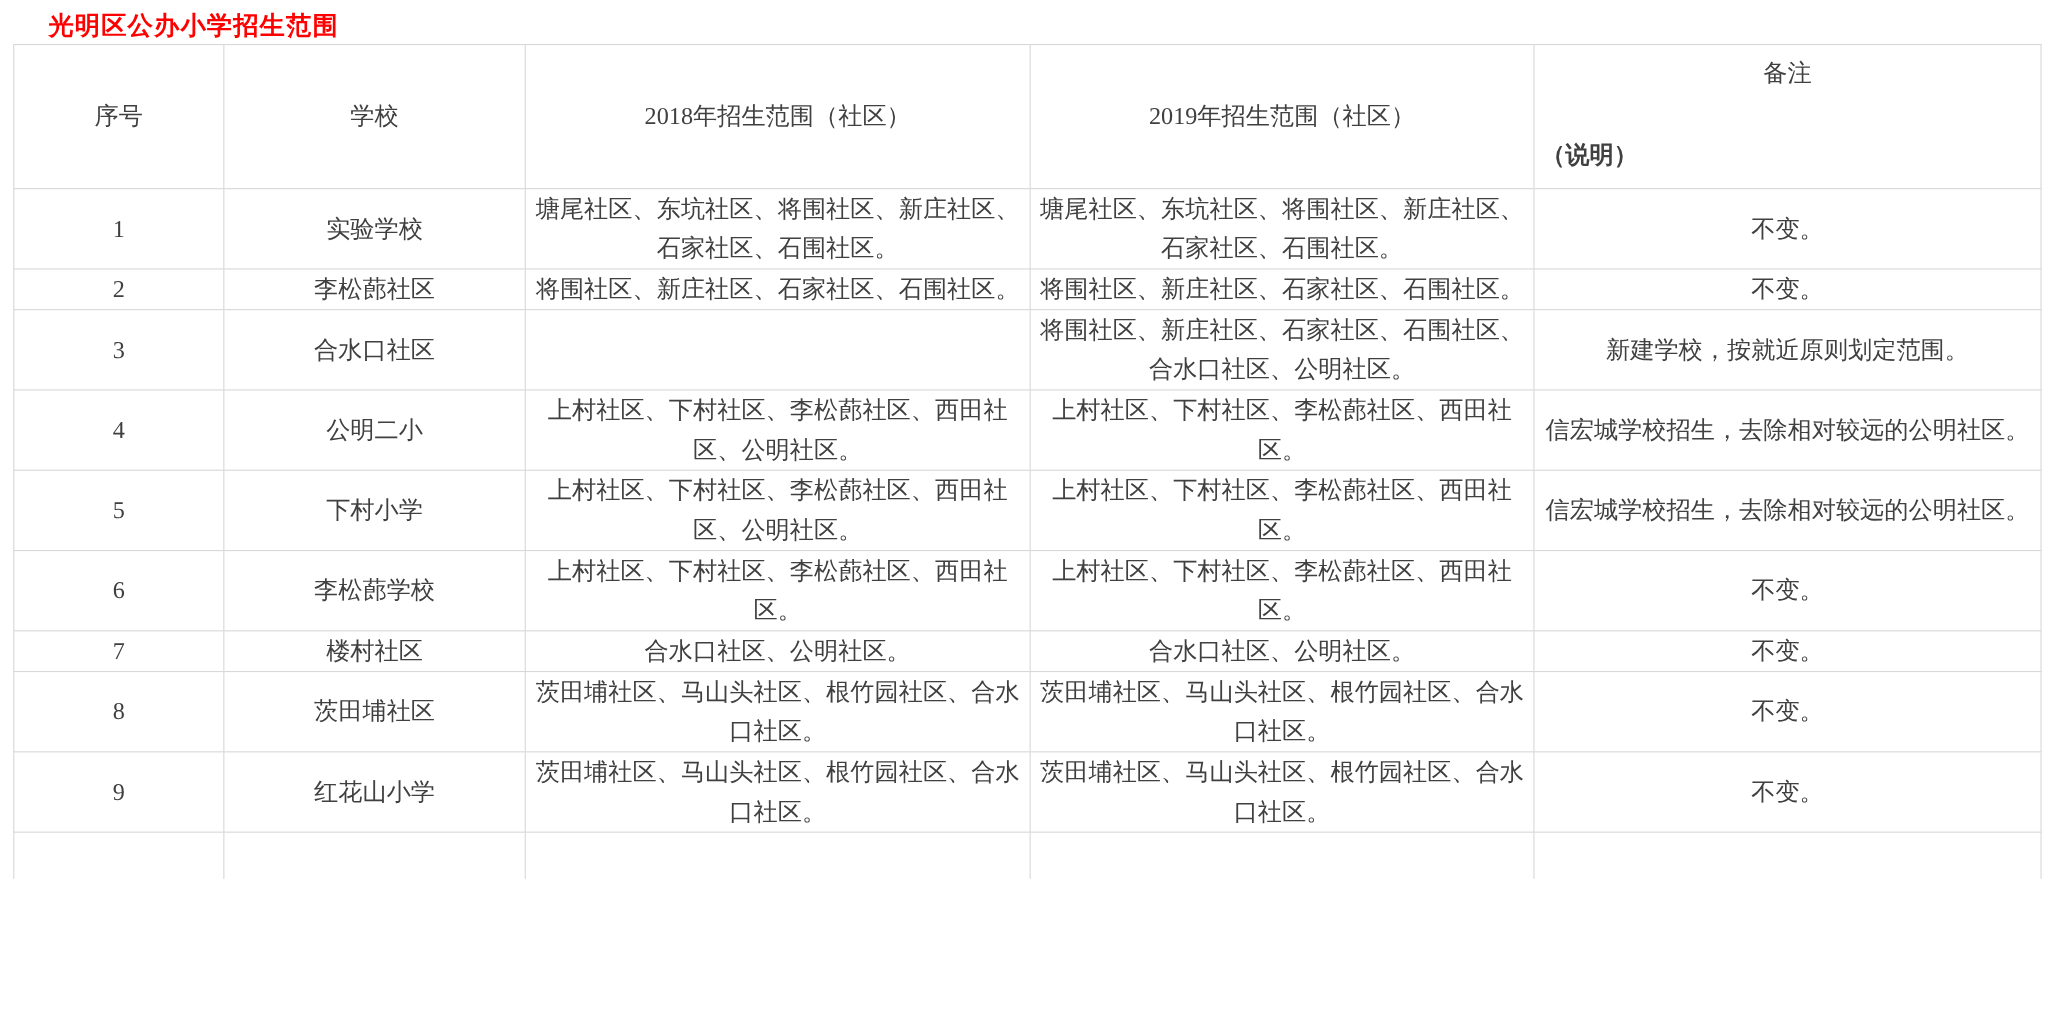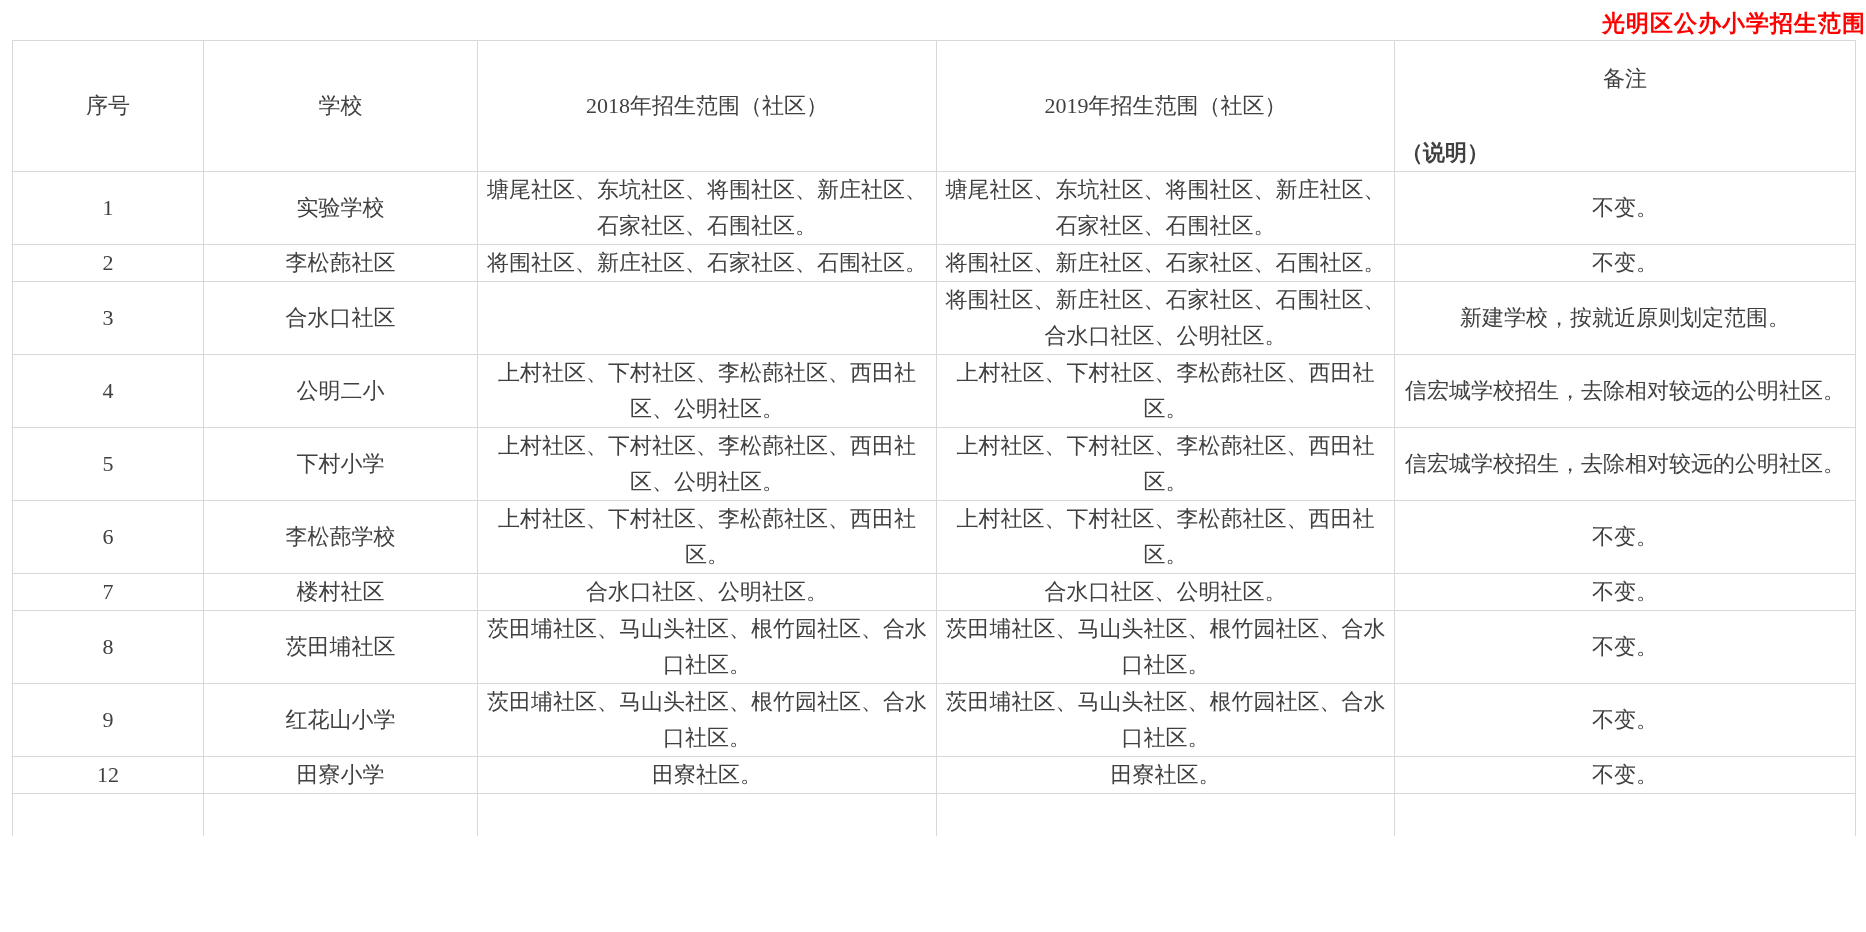--- a/index.html
+++ b/index.html
@@ -7,26 +7,27 @@
     padding: 0;
     width: 1866px;
     height: 932px;
     overflow: hidden;
     background: #ffffff;
     font-family: "Liberation Serif", "DejaVu Serif", serif;
   }
   .page-title {
     height: 26px;
     padding-top: 8px;
-    text-align: right;
+    text-align: left;
     color: #ff0000;
     font-size: 23px;
     font-weight: bold;
     font-family: Liberation Sans, sans-serif;
     letter-spacing: 1px;
+    padding-left: 44px;
   }
   table.range-table {
     border-collapse: collapse;
     table-layout: fixed;
     margin-left: 12px;
     margin-top: 6px;
     width: 1843px;
   }
   col.c-no     { width: 191px; }
   col.c-school { width: 274px; }
@@ -40,21 +41,21 @@
     font-weight: normal;
     color: #404040;
     text-align: center;
     vertical-align: middle;
     padding: 0 6px;
     overflow: hidden;
   }
   .range-table thead th { height: 130px; }
   .range-table tbody td { height: 36px; }
   th.remark-th { vertical-align: top; }
-  .remark-top { text-align: center; margin-top: 20px; }
+  .remark-top { text-align: center; margin-top: 8px; }
   .remark-bottom { text-align: left; margin-top: 38px; font-weight: bold; }
   tr.cut-row td { height: 42px; border-bottom: none; }
 </style>
 </head>
 <body>
 
 <div class="page-title">光明区公办小学招生范围</div>
 
 <table class="range-table">
   <colgroup>
@@ -144,27 +145,20 @@
   <tr>
     <td>9</td>
     <td>红花山小学</td>
     <td>茨田埔社区、马山头社区、根竹园社区、合水口社区。</td>
     <td>茨田埔社区、马山头社区、根竹园社区、合水口社区。</td>
     <td>不变。</td>
   </tr>
 
 
 
-  <tr>
-    <td>12</td>
-    <td>田寮小学</td>
-    <td>田寮社区。</td>
-    <td>田寮社区。</td>
-    <td>不变。</td>
-  </tr>
 <tr class="cut-row">
         <td></td>
         <td></td>
         <td></td>
         <td></td>
         <td></td>
       </tr>
     </tbody>
 </table>
 

